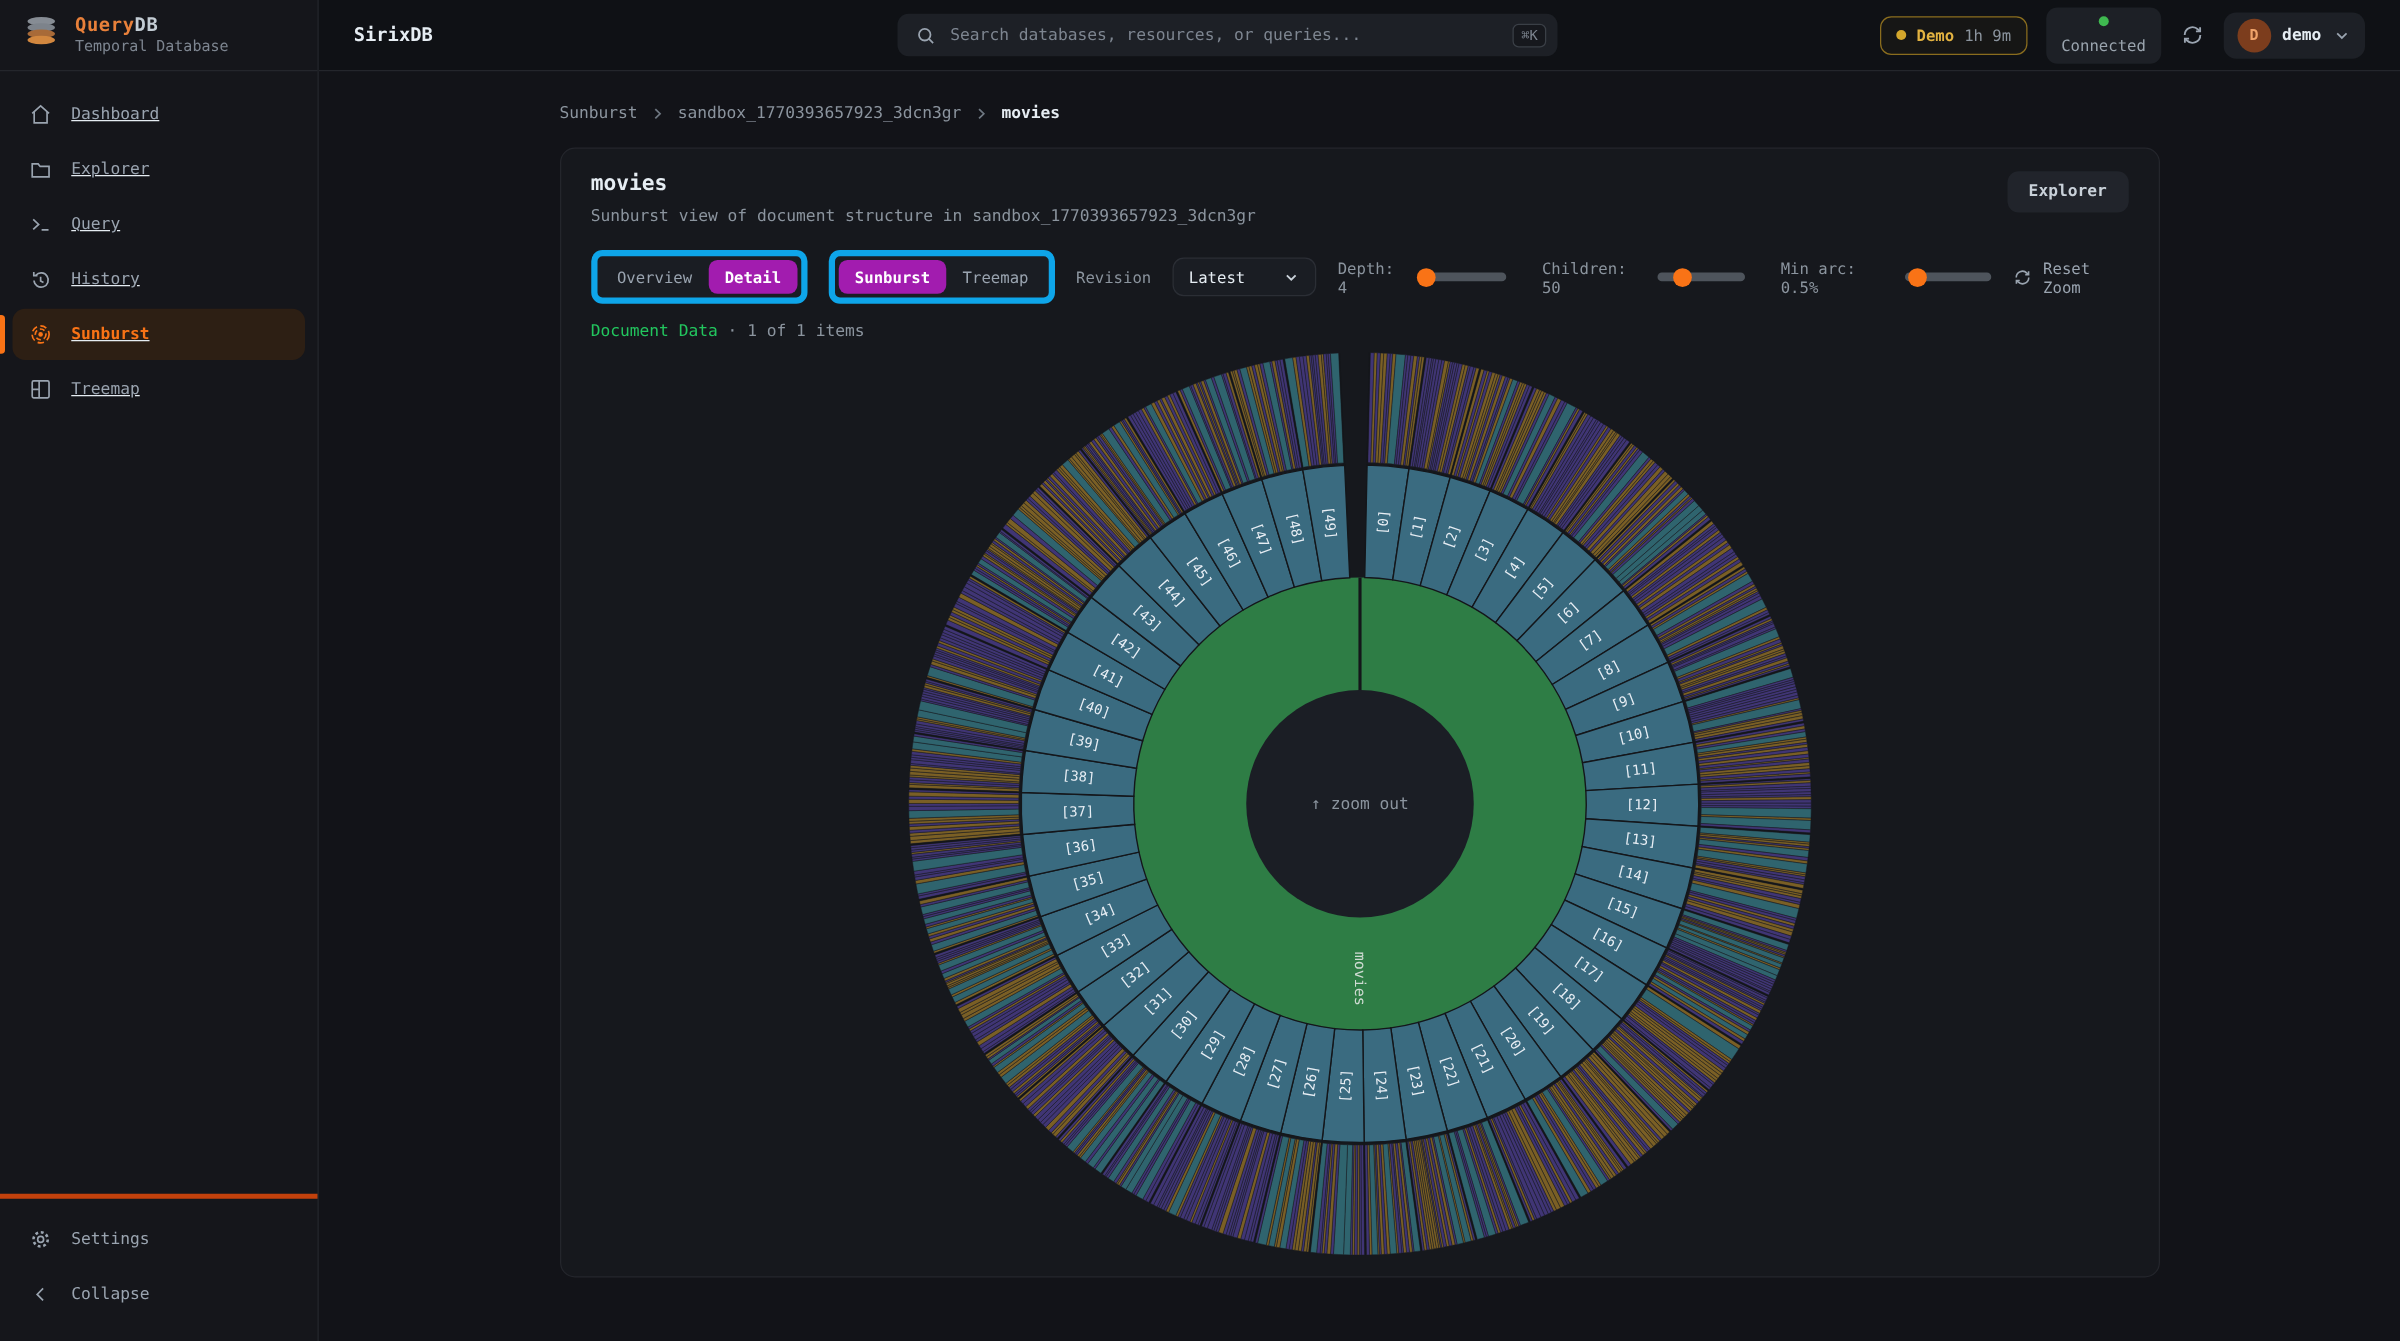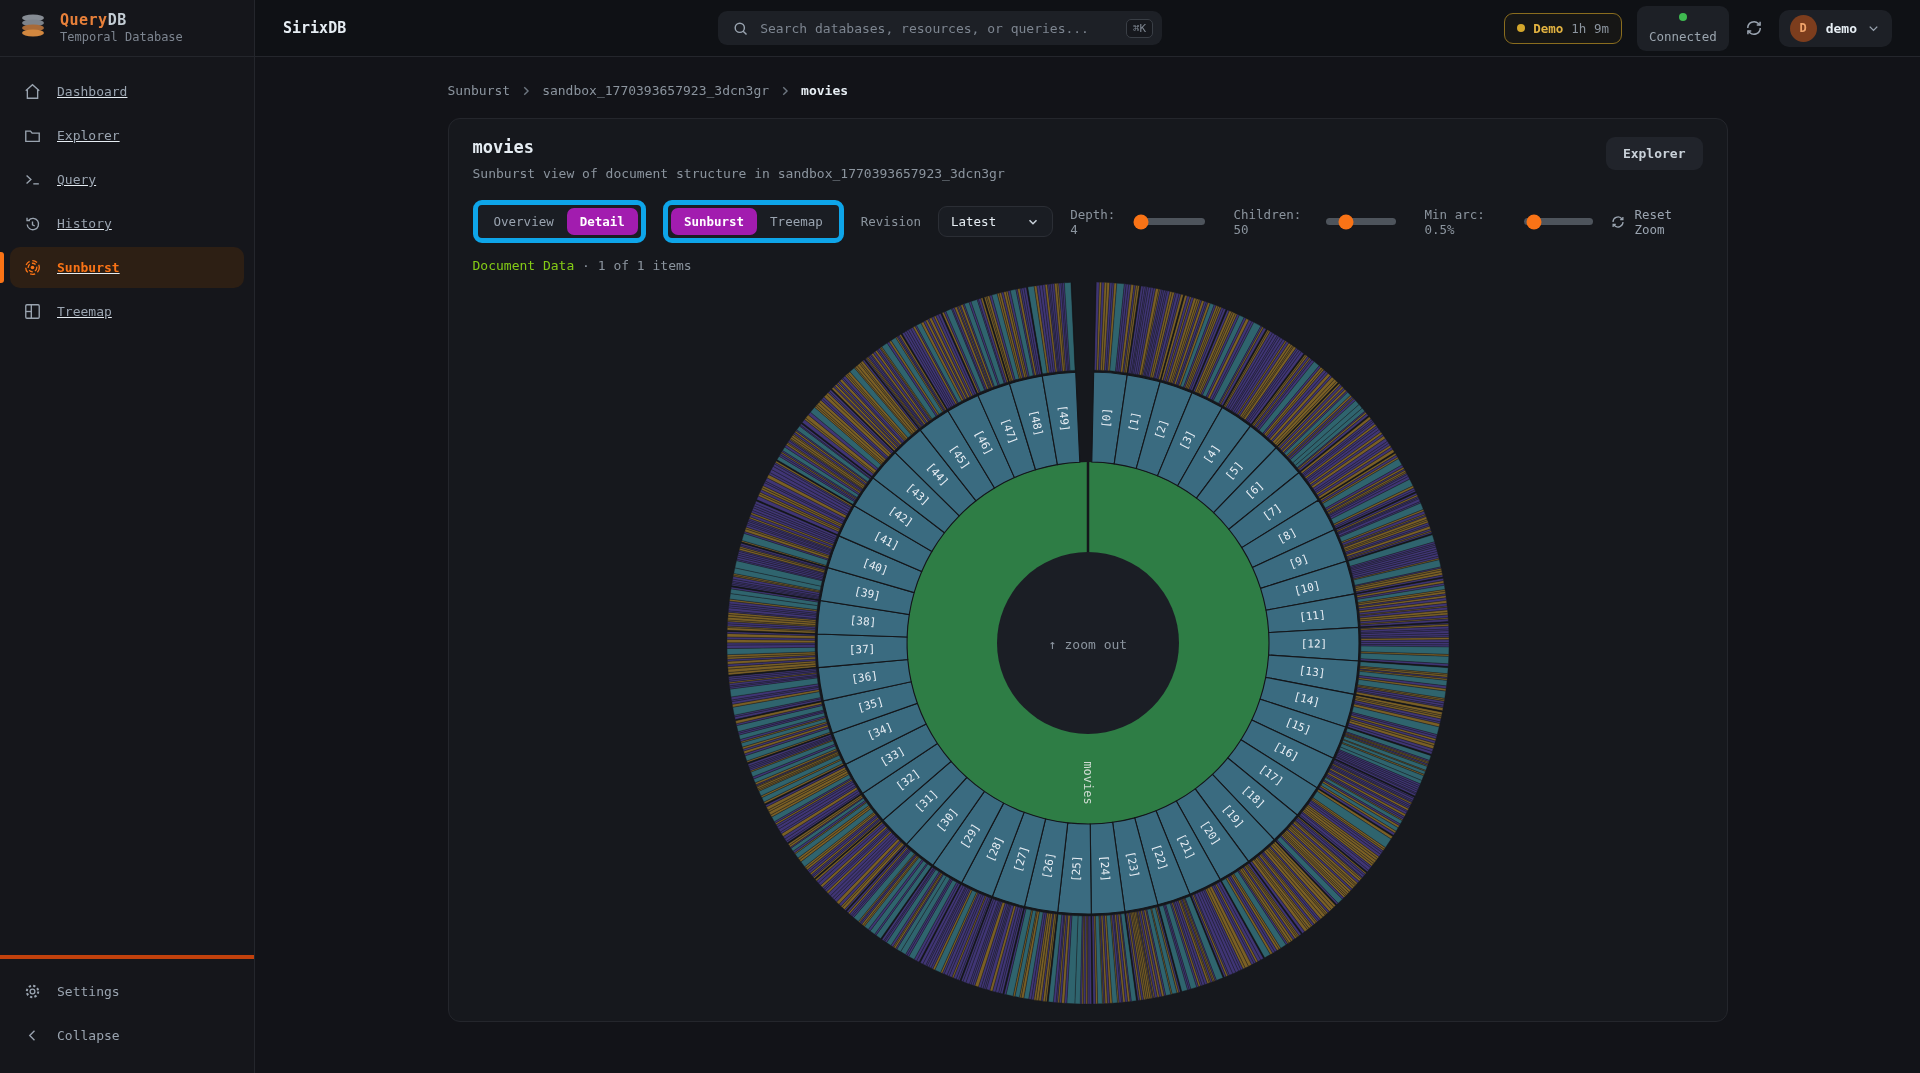--- a/index.html
+++ b/index.html
@@ -21,21 +21,21 @@
   .nav-item { position:relative; display:flex; align-items:center; gap:15px; height:41px; padding:0 13px; margin-bottom:3px;
               border-radius:10px; color:#9aa4b0; font-size:13px; cursor:pointer; }
   .nav-item.active { background:#2d1f14; color:#f97316; font-weight:bold; }
   .nav-item .abar { position:absolute; left:-10px; top:5px; bottom:5px; width:4px; background:#f97316; border-radius:0 3px 3px 0; }
   .nav-item svg { flex-shrink:0; }
   .side-foot { border-top:4px solid #c2410c; padding:12px 10px 14px; }
   
   .main { flex:1; display:flex; flex-direction:column; overflow:hidden; }
   .topbar { height:57px; flex-shrink:0; background:#0f1115; border-bottom:1px solid #24262c; display:flex; align-items:center; padding:0 28px; }
   .tb-title { font-size:15px; font-weight:bold; }
-  .search { margin-left:372px; width:444px; height:34px; display:flex; align-items:center; gap:11px;
+  .search { margin-left:372px; width:528px; height:34px; display:flex; align-items:center; gap:11px;
             background:#1d2026; border-radius:9px; padding:0 9px 0 14px; }
   .search input { flex:1; background:none; border:none; outline:none; color:#aab3bd; font:inherit; font-size:13px; }
   .search input::placeholder { color:#7d8590; }
   .kbd { border:1px solid #3a3f46; border-radius:5px; padding:2px 6px; font-size:11px; color:#7d8590; background:#16181d; }
   .tb-right { margin-left:auto; display:flex; align-items:center; gap:15px; }
   .badge { display:flex; align-items:center; gap:8px; border-radius:9px; padding:7px 12px; font-size:12.5px; }
   .demo-badge { border:1px solid #8a6d1e; background:rgba(130,100,25,.07); }
   .demo-badge .lbl { color:#e3b341; font-weight:bold; }
   .demo-badge .time { color:#8b949e; }
   .conn-badge { background:#1d2026; color:#9aa4ae;flex-direction:column; }
@@ -58,21 +58,21 @@
   .seg-group { display:flex; background:#1a1d23; border:5px solid #0ea5e9; border-radius:9px; padding:3px; }
   .seg { padding:6px 13px; border-radius:7px; color:#9aa4b0; cursor:pointer; }
   .seg.active { background:#a21caf; color:#ffffff; font-weight:bold; }
   .rev-label { color:#8b949e; }
   .select { display:flex; align-items:center; gap:30px; background:#1a1d23; border:1px solid #2b2e35; border-radius:9px; padding:7px 12px; cursor:pointer; }
   .slider { display:flex; align-items:center; gap:10px; color:#8b949e; }
   .track { width:76px; height:7px; background:#4e545c; border-radius:4px; position:relative; cursor:pointer; }
   .thumb { position:absolute; top:50%; transform:translate(-50%,-50%); width:15px; height:15px; border-radius:50%; background:#f97316; }
   .reset { display:flex; align-items:center; gap:8px; color:#9aa4b0; cursor:pointer; }
   .doc-line { margin-top:15px; font-size:13px; color:#8b949e; }
-  .doc-line .accent { color:#84cc16;text-align:right; }
+  .doc-line .accent { color:#22c55e;text-align:right; }
   .chart-wrap { flex:1; display:flex; align-items:center; justify-content:center; overflow:hidden; }
   .icon-muted { color:#9aa4b0; display:flex; }
 </style>
 </head>
 <body>
 
 <aside class="sidebar">
   <div class="logo-row">
     <span>
       <svg width="32" height="30" viewBox="0 0 32 30">

